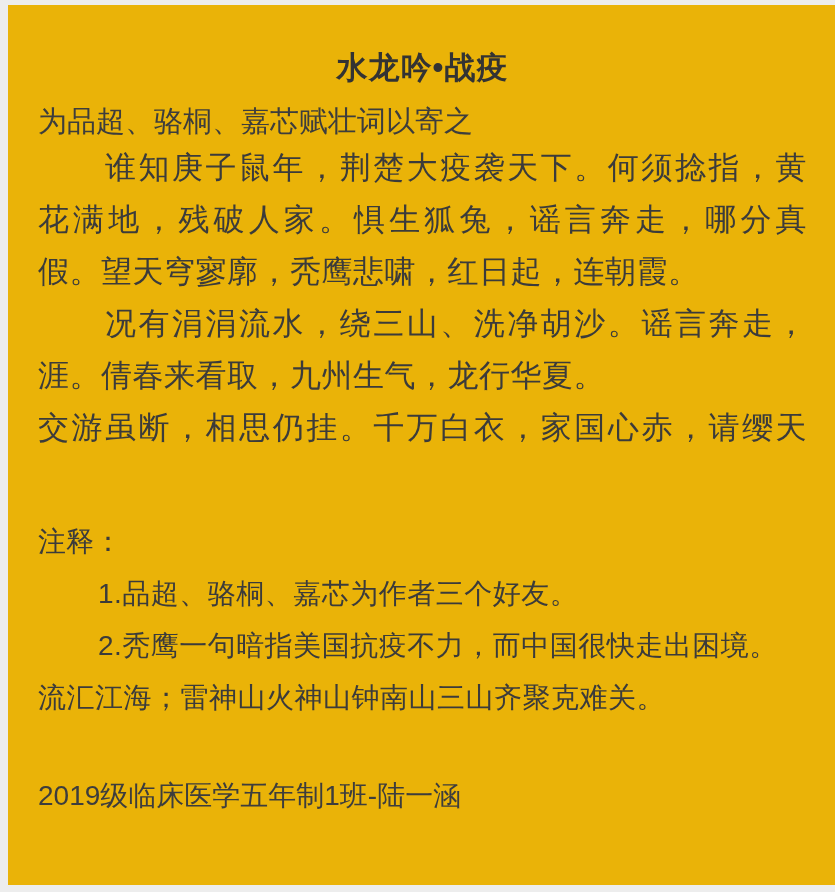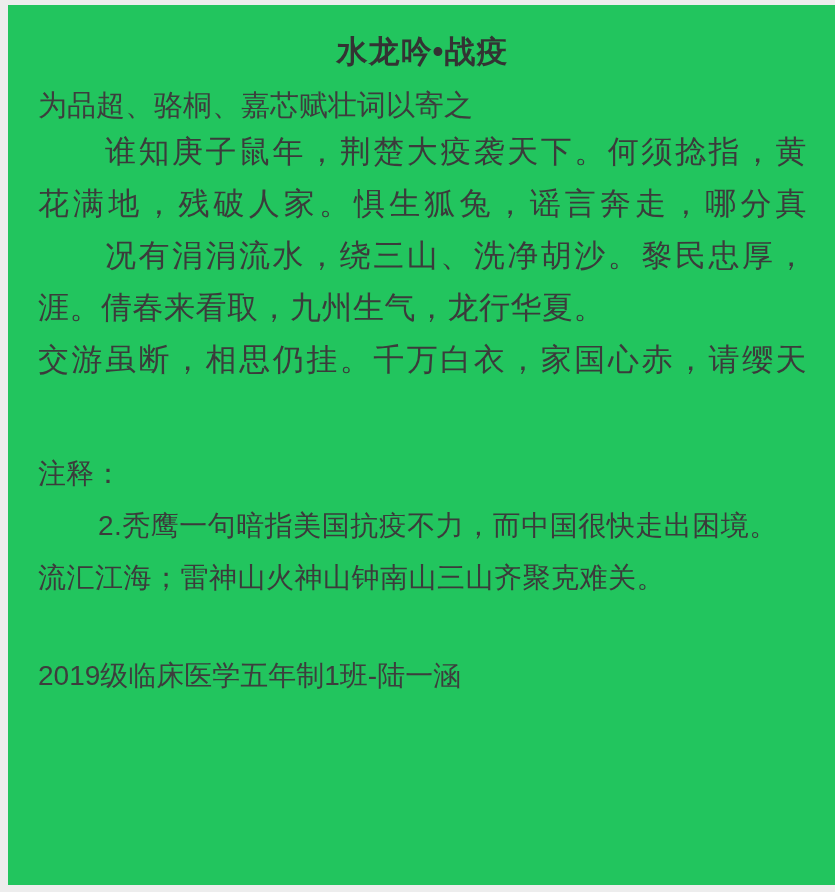--- a/index.html
+++ b/index.html
@@ -13,22 +13,22 @@
     background: #ededed;
     font-family: "Liberation Sans", sans-serif;
     overflow: hidden;
   }
   .page {
     position: absolute;
     left: 8px;
     top: 5px;
     right: 0;
     bottom: 7px;
-    background: #22c55e;
-    padding: 0 28px 0 30px;
+    background: #eab308;
+    padding: 16px 28px 0 30px;
     box-sizing: border-box;
     color: #3b3b3b;
   }
   .doc-title {
     margin-top: 26px;
     font-size: 31px;
     line-height: 42px;
     font-weight: 700;
     text-align: center;
     color: #333333;
@@ -84,27 +84,29 @@
 
 <div class="page">
 
   <div class="doc-title">水龙吟•战疫</div>
 
   <div class="doc-subtitle">为品超、骆桐、嘉芯赋壮词以寄之</div>
 
   <div class="stanzas">
     <div class="poem-line jline indent-first">谁知庚子鼠年，荆楚大疫袭天下。何须捻指，黄</div>
     <div class="poem-line jline">花满地，残破人家。惧生狐兔，谣言奔走，哪分真</div>
-    <div class="poem-line jline indent-first">况有涓涓流水，绕三山、洗净胡沙。黎民忠厚，</div>
+    <div class="poem-line">假。望天穹寥廓，秃鹰悲啸，红日起，连朝霞。</div>
+    <div class="poem-line jline indent-first">况有涓涓流水，绕三山、洗净胡沙。谣言奔走，</div>
     <div class="poem-line">涯。倩春来看取，九州生气，龙行华夏。</div>
     <div class="poem-line jline">交游虽断，相思仍挂。千万白衣，家国心赤，请缨天</div>
   </div>
 
   <div class="notes-heading">注释：</div>
 
   <div>
+    <div class="note-line note-indent">1.品超、骆桐、嘉芯为作者三个好友。</div>
     <div class="note-line note-indent">2.秃鹰一句暗指美国抗疫不力，而中国很快走出困境。</div>
     <div class="note-line">流汇江海；雷神山火神山钟南山三山齐聚克难关。</div>
   </div>
 
   <div class="signature">2019级临床医学五年制1班-陆一涵</div>
 
 </div>
 
 </body></html>

